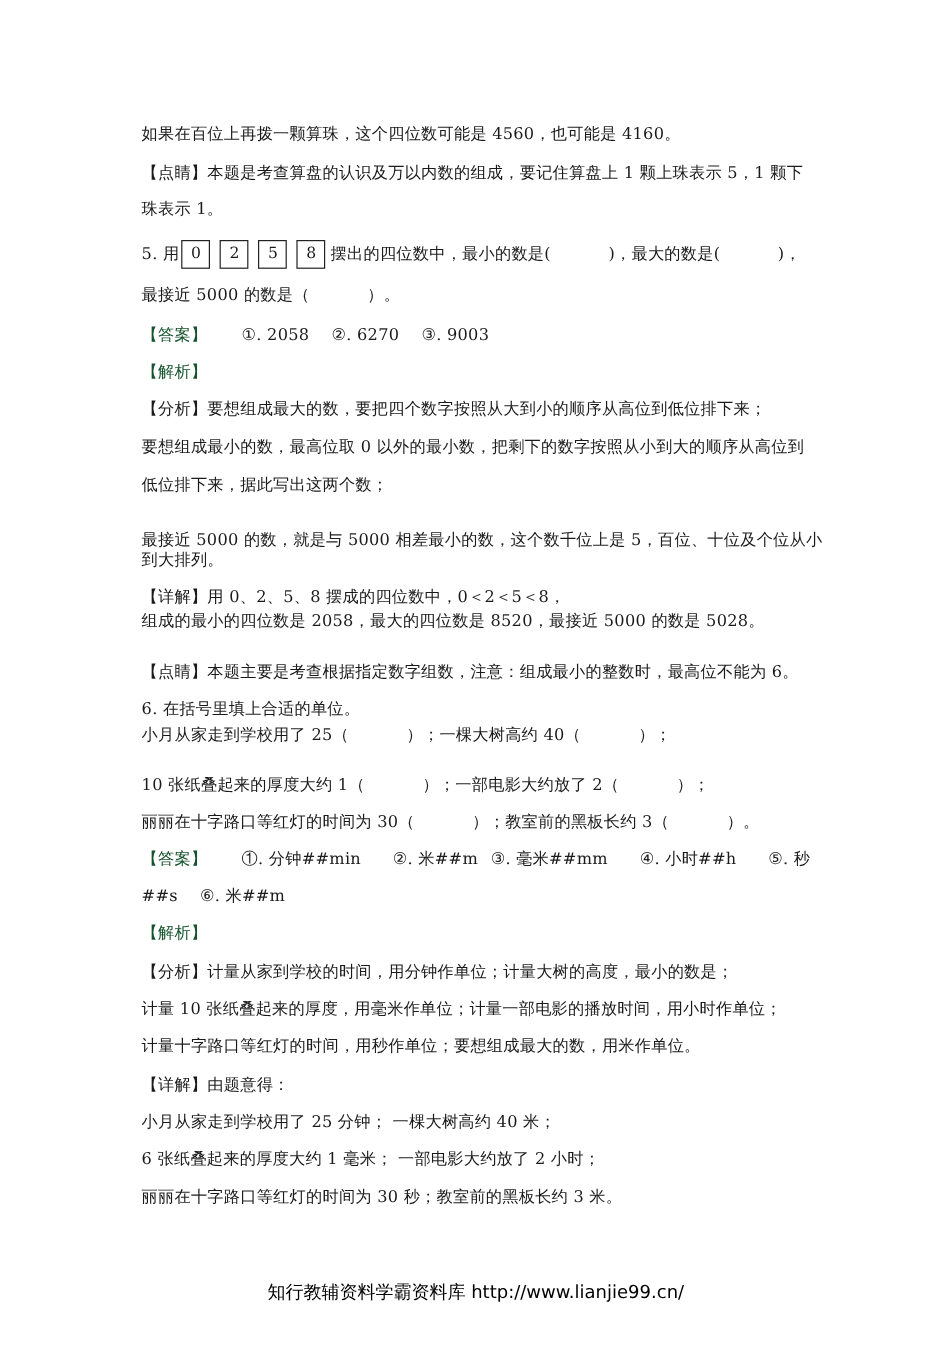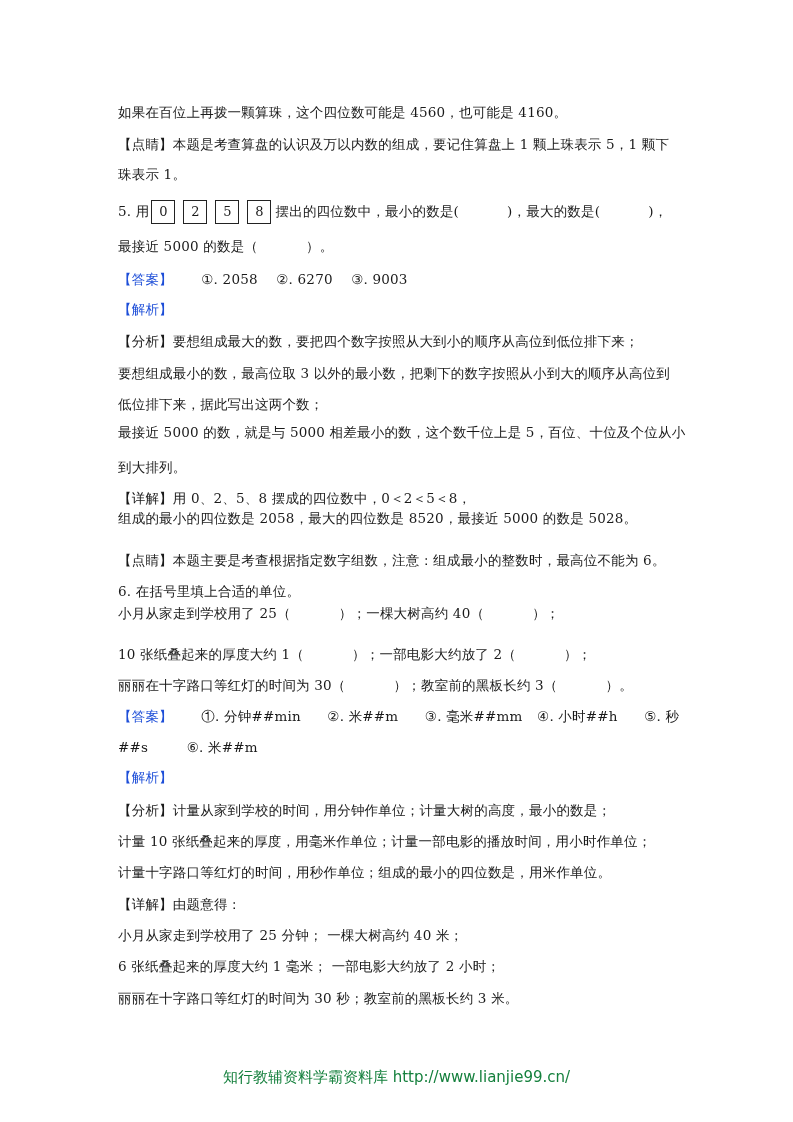--- a/index.html
+++ b/index.html
@@ -6,33 +6,33 @@
   body {
     width: 793px; height: 1122px; position: relative; overflow: hidden;
     font-family: "DejaVu Serif", "Liberation Serif", serif;
     color: #1a1a1a;
   }
   .page { position: absolute; left: 118px; top: 0; width: 560px; }
   .line {
     position: absolute; left: 0; white-space: nowrap;
     font-size: 13.5px; line-height: 20px; letter-spacing: 0.2px;
   }
-  .tag-blue { color: #1d4ed8; font-family: Liberation Serif, serif; }
+  .tag-blue { color: #14532d; }
   .numbox {
     display: inline-block; width: 22px; height: 22px; line-height: 22px;
     border: 1px solid #222; text-align: center; vertical-align: middle;
     margin: 0 4px; font-size: 13px;
   }
   .numbox.first { margin-left: 2px; }
   .gap { display: inline-block; width: 48px; }
   .ans-item { margin-left: 14px; }
   .footer {
     position: absolute; top: 1068px; left: 0; width: 793px; text-align: center;
     font-family: "DejaVu Sans", "Liberation Sans", sans-serif;
-    font-size: 15px; color: #15803d;
+    font-size: 15px; color: #000000;
   }
 </style>
 </head>
 <body>
 
 <div class="page">
 
   <div class="line" style="top:102px">如果在百位上再拨一颗算珠，这个四位数可能是 4560，也可能是 4160。</div>
   <div class="line" style="top:134px">【点睛】本题是考查算盘的认识及万以内数的组成，要记住算盘上 1 颗上珠表示 5，1 颗下</div>
   <div class="line" style="top:164px">珠表示 1。</div>
@@ -45,53 +45,53 @@
     <span>最接近 5000 的数是（</span><span class="gap"></span><span>）。</span>
   </div>
   <div class="line" style="top:269px">
     <span class="tag-blue">【答案】</span>
     <span class="ans-item" style="margin-left:24px">①. 2058</span>
     <span class="ans-item">②. 6270</span>
     <span class="ans-item">③. 9003</span>
   </div>
   <div class="line tag-blue" style="top:300px">【解析】</div>
   <div class="line" style="top:331px">【分析】要想组成最大的数，要把四个数字按照从大到小的顺序从高位到低位排下来；</div>
-  <div class="line" style="top:363px">要想组成最小的数，最高位取 3 以外的最小数，把剩下的数字按照从小到大的顺序从高位到</div>
+  <div class="line" style="top:363px">要想组成最小的数，最高位取 0 以外的最小数，把剩下的数字按照从小到大的顺序从高位到</div>
   <div class="line" style="top:394px">低位排下来，据此写出这两个数；</div>
-  <div class="line" style="top:422px">最接近 5000 的数，就是与 5000 相差最小的数，这个数千位上是 5，百位、十位及个位从小</div>
+  <div class="line" style="top:440px">最接近 5000 的数，就是与 5000 相差最小的数，这个数千位上是 5，百位、十位及个位从小</div>
   <div class="line" style="top:457px">到大排列。</div>
   <div class="line" style="top:488px">【详解】用 0、2、5、8 摆成的四位数中，0＜2＜5＜8，</div>
   <div class="line" style="top:508px">组成的最小的四位数是 2058，最大的四位数是 8520，最接近 5000 的数是 5028。</div>
   <div class="line" style="top:550px">【点睛】本题主要是考查根据指定数字组数，注意：组成最小的整数时，最高位不能为 6。</div>
 
   <div class="line" style="top:581px">6.  在括号里填上合适的单位。</div>
   <div class="line" style="top:603px">
     <span>小月从家走到学校用了 25（</span><span class="gap"></span><span>）；一棵大树高约 40（</span><span class="gap"></span><span>）；</span>
   </div>
   <div class="line" style="top:644px">
     <span>10 张纸叠起来的厚度大约 1（</span><span class="gap"></span><span>）；一部电影大约放了 2（</span><span class="gap"></span><span>）；</span>
   </div>
   <div class="line" style="top:675px">
     <span>丽丽在十字路口等红灯的时间为 30（</span><span class="gap"></span><span>）；教室前的黑板长约 3（</span><span class="gap"></span><span>）。</span>
   </div>
   <div class="line" style="top:706px">
     <span class="tag-blue">【答案】</span>
     <span class="ans-item" style="margin-left:24px">①. 分钟##min</span>
     <span class="ans-item" style="margin-left:22px">②. 米##m</span>
-    <span class="ans-item" style="margin-left:22px">③. 毫米##mm</span>
-    <span class="ans-item" style="margin-left:10px">④. 小时##h</span>
+    <span class="ans-item" style="margin-left:6px">③. 毫米##mm</span>
+    <span class="ans-item" style="margin-left:22px">④. 小时##h</span>
     <span class="ans-item" style="margin-left:22px">⑤. 秒</span>
   </div>
   <div class="line" style="top:737px">
     <span>##s</span>
-    <span class="ans-item" style="margin-left:34px">⑥. 米##m</span>
+    <span class="ans-item" style="margin-left:14px">⑥. 米##m</span>
   </div>
   <div class="line tag-blue" style="top:768px">【解析】</div>
   <div class="line" style="top:800px">【分析】计量从家到学校的时间，用分钟作单位；计量大树的高度，最小的数是；</div>
   <div class="line" style="top:831px">计量 10 张纸叠起来的厚度，用毫米作单位；计量一部电影的播放时间，用小时作单位；</div>
-  <div class="line" style="top:862px">计量十字路口等红灯的时间，用秒作单位；组成的最小的四位数是，用米作单位。</div>
+  <div class="line" style="top:862px">计量十字路口等红灯的时间，用秒作单位；要想组成最大的数，用米作单位。</div>
   <div class="line" style="top:894px">【详解】由题意得：</div>
   <div class="line" style="top:925px">小月从家走到学校用了 25 分钟；  一棵大树高约 40 米；</div>
   <div class="line" style="top:956px">6 张纸叠起来的厚度大约 1 毫米；  一部电影大约放了 2 小时；</div>
   <div class="line" style="top:988px">丽丽在十字路口等红灯的时间为 30 秒；教室前的黑板长约 3 米。</div>
 </div>
 
 <div class="footer">知行教辅资料学霸资料库 http://www.lianjie99.cn/</div>
 
 </body></html>

